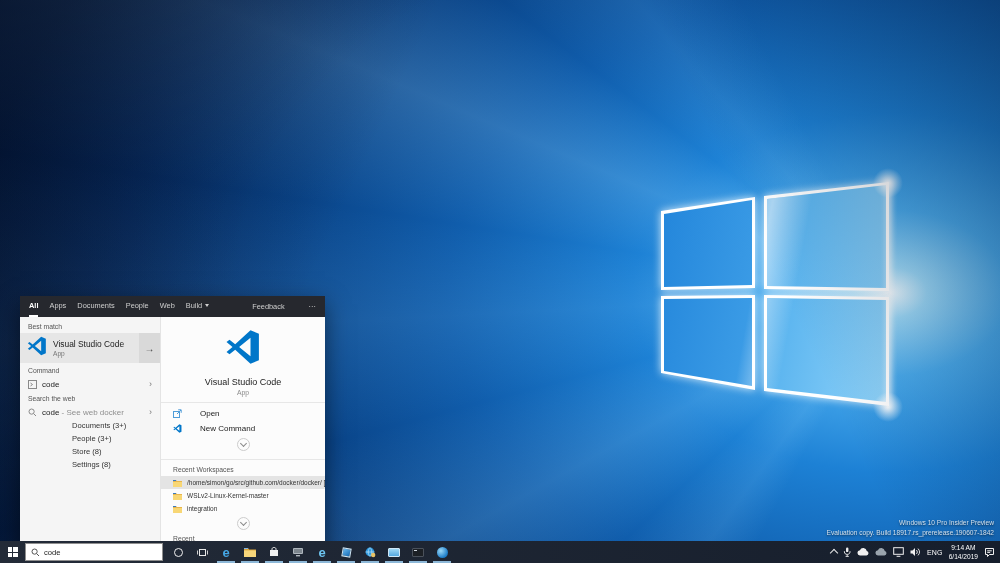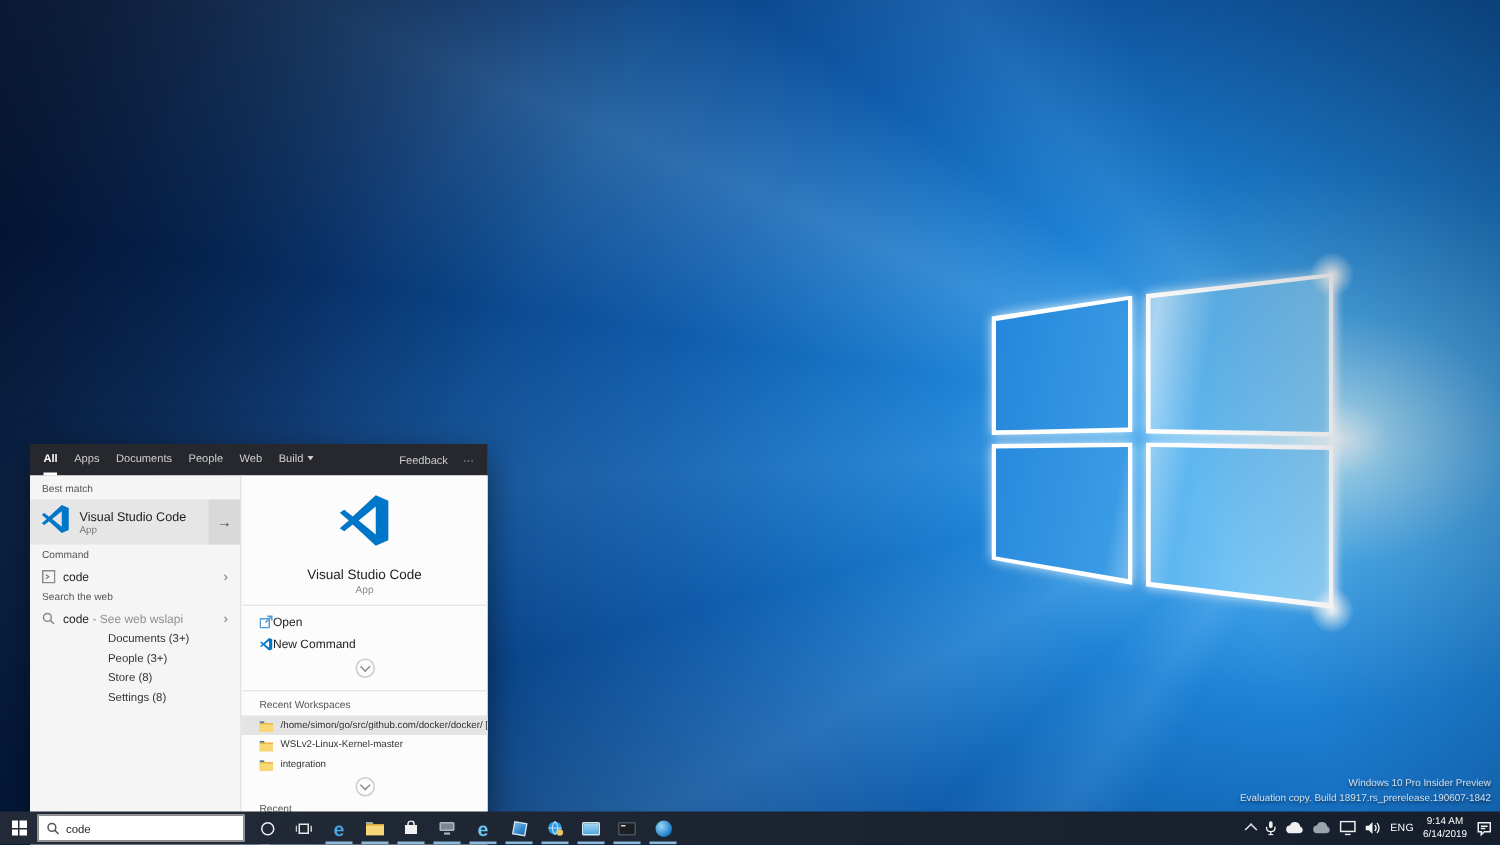--- a/index.html
+++ b/index.html
@@ -54,21 +54,21 @@
   
   .panel{position:absolute;left:20px;top:296px;width:305px;height:288px;
     box-shadow:0 8px 22px rgba(0,0,0,.5);display:flex;flex-direction:column;}
   .panel-header{height:21px;background:#26282e;display:flex;align-items:center;
     padding:0 9px;color:#cfcfcf;font-size:7.4px;flex:0 0 auto;}
   .tabs{display:flex;gap:11px;align-items:center;height:100%;}
   .tab{display:flex;align-items:center;height:100%;border-bottom:2px solid transparent;box-sizing:border-box;}
   .tab.active{color:#fff;font-weight:bold;border-bottom:2px solid #fff;}
   .caret{display:inline-block;width:0;height:0;border-left:2.6px solid transparent;
     border-right:2.6px solid transparent;border-top:3.4px solid #cfcfcf;margin-left:3px;}
-  .header-right{margin-left:auto;display:flex;gap:10px;align-items:center;}
+  .header-right{margin-left:auto;display:flex;gap:24px;align-items:center;}
 
   .panel-body{flex:1;display:flex;background:#fff;min-height:0;}
   .col-left{width:140px;background:#f5f5f5;box-sizing:border-box;padding-top:2px;}
   .sec-label{font-size:6.8px;color:#555;padding:4px 8px 3px;}
   .best-row{height:30px;background:#e6e6e6;display:flex;align-items:center;position:relative;}
   .best-row .appicon{margin:0 6px 0 7px;flex:0 0 auto;}
   .bm-title{font-size:8.4px;color:#1a1a1a;}
   .bm-sub{font-size:6.6px;color:#767676;margin-top:1px;}
   .bm-arrow{position:absolute;right:0;top:0;bottom:0;width:21px;background:#d9d9d9;
     display:flex;align-items:center;justify-content:center;color:#454545;font-size:10px;}
@@ -76,21 +76,21 @@
   .row-chev{margin-left:auto;color:#777;font-size:9px;}
   .dim{color:#8f8f8f;}
   .cat{height:13px;display:flex;align-items:center;padding:0 8px;font-size:7.6px;color:#333;margin-left:44px;}
 
   .col-right{flex:1;background:#fcfcfc;border-left:1px solid #e4e4e4;display:flex;
     flex-direction:column;padding-top:4px;min-width:0;}
   .big-logo{align-self:center;margin-top:8px;}
   .d-title{text-align:center;font-size:9px;color:#222;margin-top:8px;}
   .d-sub{text-align:center;font-size:6.8px;color:#8a8a8a;margin-top:2px;}
   .sep{border:none;border-top:1px solid #e7e7e7;margin:6px 0 3px;width:100%;}
-  .action{display:flex;align-items:center;gap:0;padding:3px 0 3px 12px;font-size:8px;color:#222;}
+  .action{display:flex;align-items:center;gap:18px;padding:3px 0 3px 12px;font-size:8px;color:#222;}
   .chev-circle{width:13px;height:13px;border:1px solid #cccccc;border-radius:50%;
     align-self:center;margin:2px 0;display:flex;align-items:center;justify-content:center;flex:0 0 auto;box-sizing:border-box;}
   .chev-down{display:block;width:4px;height:4px;border-right:1px solid #8a8a8a;
     border-bottom:1px solid #8a8a8a;transform:rotate(45deg);margin-top:-2px;}
   .d-label{font-size:6.8px;color:#555;padding:3px 12px 3px;}
   .ws-row{display:flex;align-items:center;gap:5px;padding:0 6px 0 12px;height:13px;
     font-size:6.5px;color:#333;white-space:nowrap;overflow:hidden;}
   .ws-row.hl{background:#e4e4e4;}
   .ws-row svg{flex:0 0 auto;}
 
@@ -206,21 +206,21 @@
           <span class="row-text">code</span>
           <span class="row-chev">›</span>
         </div>
 
         <div class="sec-label">Search the web</div>
         <div class="row">
           <svg width="9" height="9" viewBox="0 0 9 9">
               <circle cx="3.6" cy="3.6" r="2.6" fill="none" stroke="#8a8a8a"></circle>
               <path d="M5.6 5.6 8 8" stroke="#8a8a8a"></path>
             </svg>
-          <span class="row-text"><span>code</span> <span class="dim">- See web wslapi</span></span>
+          <span class="row-text"><span>code</span> <span class="dim">- See web docker</span></span>
           <span class="row-chev">›</span>
         </div>
 
         <div class="cat">Documents (3+)</div>
         <div class="cat">People (3+)</div>
         <div class="cat">Store (8)</div>
         <div class="cat">Settings (8)</div>
       </div>
 
       <div class="col-right">

